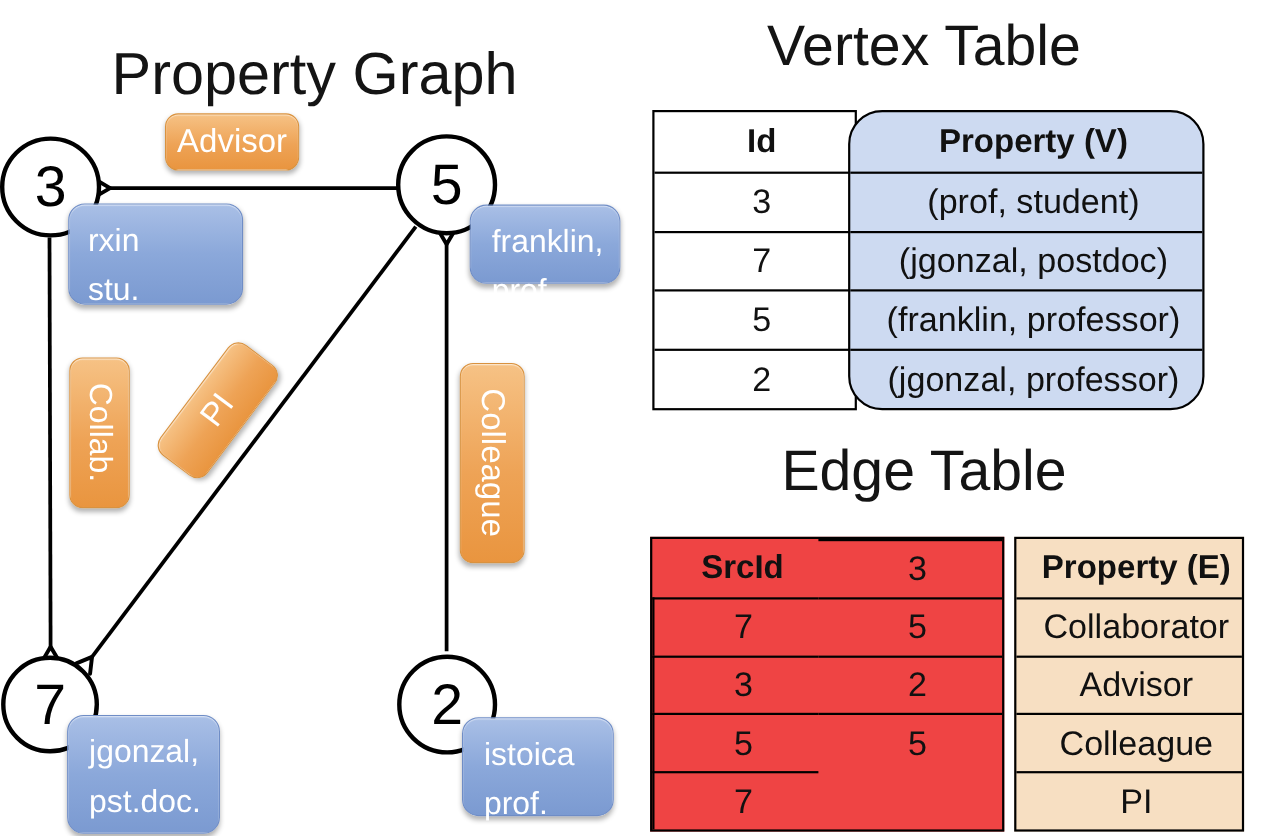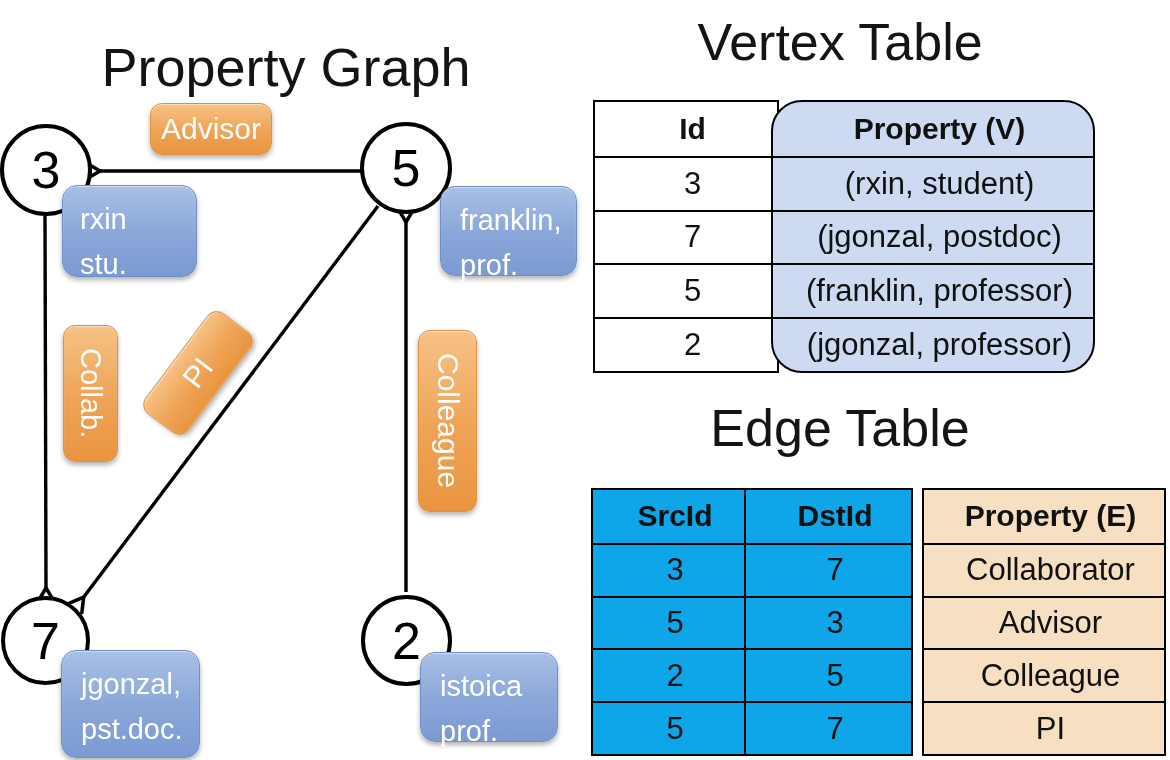--- a/index.html
+++ b/index.html
@@ -30,32 +30,32 @@
   .l-collab{left:63px;top:325px;width:55px;height:137px;font-size:29px;}
   .l-pi{left:135px;top:346px;width:126px;height:54px;transform:rotate(-53deg);}
   .l-colleague{left:418px;top:330px;width:59px;height:182px;font-size:30px;}
   .vtext{writing-mode:vertical-rl;}
 
   .prop-box{position:absolute;border-radius:15px;color:#fff;
         background:linear-gradient(180deg,#A9BFE6 0%,#8BA8DA 50%,#7B9AD1 100%);
         border:1px solid #6F8DC6;
         box-shadow:0 3px 5px rgba(0,0,0,0.30), inset 0 1px 1px rgba(255,255,255,0.5);
         font-size:29px;line-height:45px;padding:11px 0 0 19px;}
-  .b-rxin{left:62px;top:185px;width:135px;height:92px;padding-left:17px;}
-  .b-franklin{left:440px;top:186px;width:137px;height:90px;}
+  .b-rxin{left:62px;top:185px;width:159px;height:92px;padding-left:17px;}
+  .b-franklin{left:427px;top:186px;width:137px;height:72px;}
   .b-jgonzal{left:61px;top:650px;width:139px;height:108px;}
   .b-istoica{left:420px;top:652px;width:138px;height:90px;}
   .prop-box span{display:block;}
 
   .tbl{position:absolute;border:2.5px solid #000;display:grid;grid-template-rows:repeat(5,1fr);}
   .vt-id{left:593px;top:100px;width:186px;height:273px;background:#fff;}
   .vt-prop{left:771px;top:100px;width:324px;height:273px;background:#CDDAF1;border-radius:31px;}
-  .et-ids{left:591px;top:488px;width:322px;height:268px;background:#0ea5e9;
+  .et-ids{left:591px;top:488px;width:322px;height:268px;background:#ef4444;
           grid-template-columns:151px 1fr;}
-  .et-prop{left:922px;top:488px;width:244px;height:268px;background:#F7DFC2;}
+  .et-prop{left:922px;top:488px;width:209px;height:268px;background:#F7DFC2;}
   .cell{display:flex;align-items:center;justify-content:center;font-size:31px;
         border-top:2px solid #000;padding-left:13px;}
   .cell.hdr{font-weight:bold;font-size:30px;border-top:none;}
   .cell.colsep{border-left:2px solid #000;}
   .et-ids .cell{border-top:none;}
   .et-ids .cell.rline{border-top:2px solid #000;}
 </style>
 </head>
 <body>
 
@@ -123,29 +123,28 @@
   <div class="tbl vt-id">
     <div class="cell hdr">Id</div>
     <div class="cell">3</div>
     <div class="cell">7</div>
     <div class="cell">5</div>
     <div class="cell">2</div>
   </div>
 
   <div class="tbl vt-prop">
     <div class="cell hdr">Property (V)</div>
-    <div class="cell">(rxin, student)</div>
+    <div class="cell">(prof, student)</div>
     <div class="cell">(jgonzal, postdoc)</div>
     <div class="cell">(franklin, professor)</div>
     <div class="cell">(jgonzal, professor)</div>
   </div>
 
   <div class="tbl et-ids">
     <div class="cell hdr">SrcId</div>
-    <div class="cell hdr colsep">DstId</div>
     <div class="cell rline">3</div>
     <div class="cell rline colsep">7</div>
     <div class="cell rline">5</div>
     <div class="cell rline colsep">3</div>
     <div class="cell rline">2</div>
     <div class="cell rline colsep">5</div>
     <div class="cell rline">5</div>
     <div class="cell rline colsep">7</div>
   </div>
 

